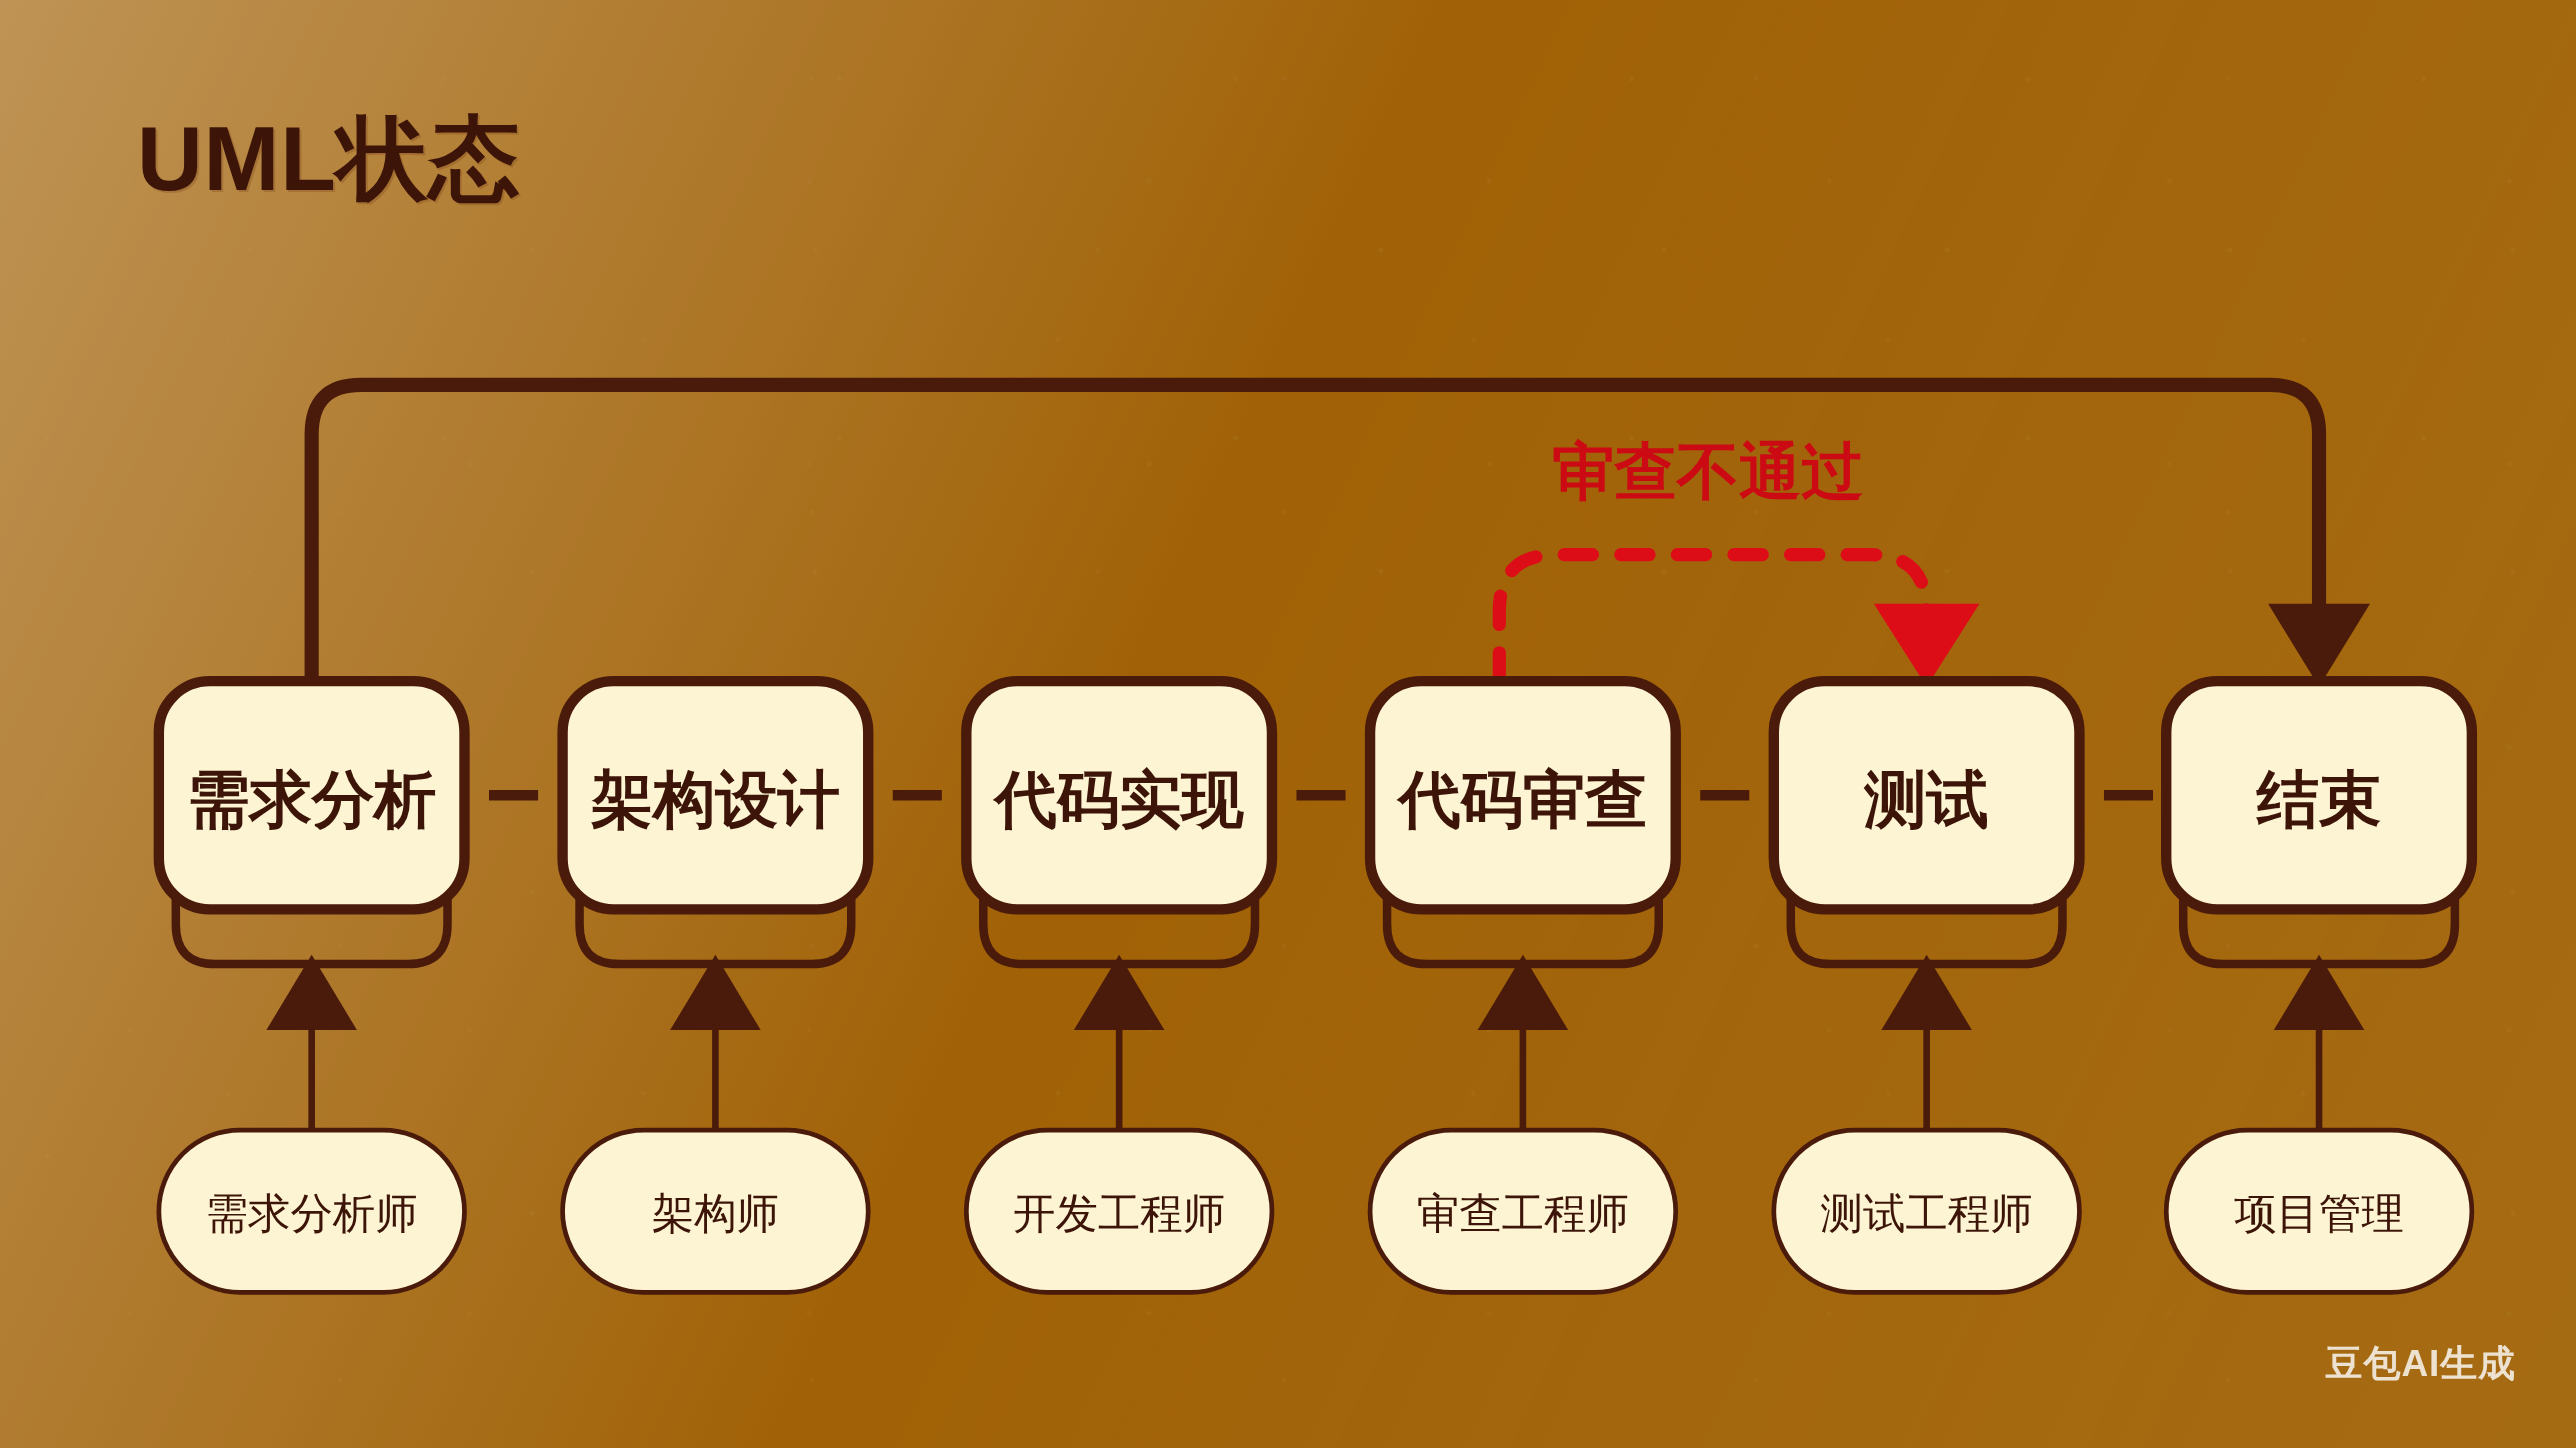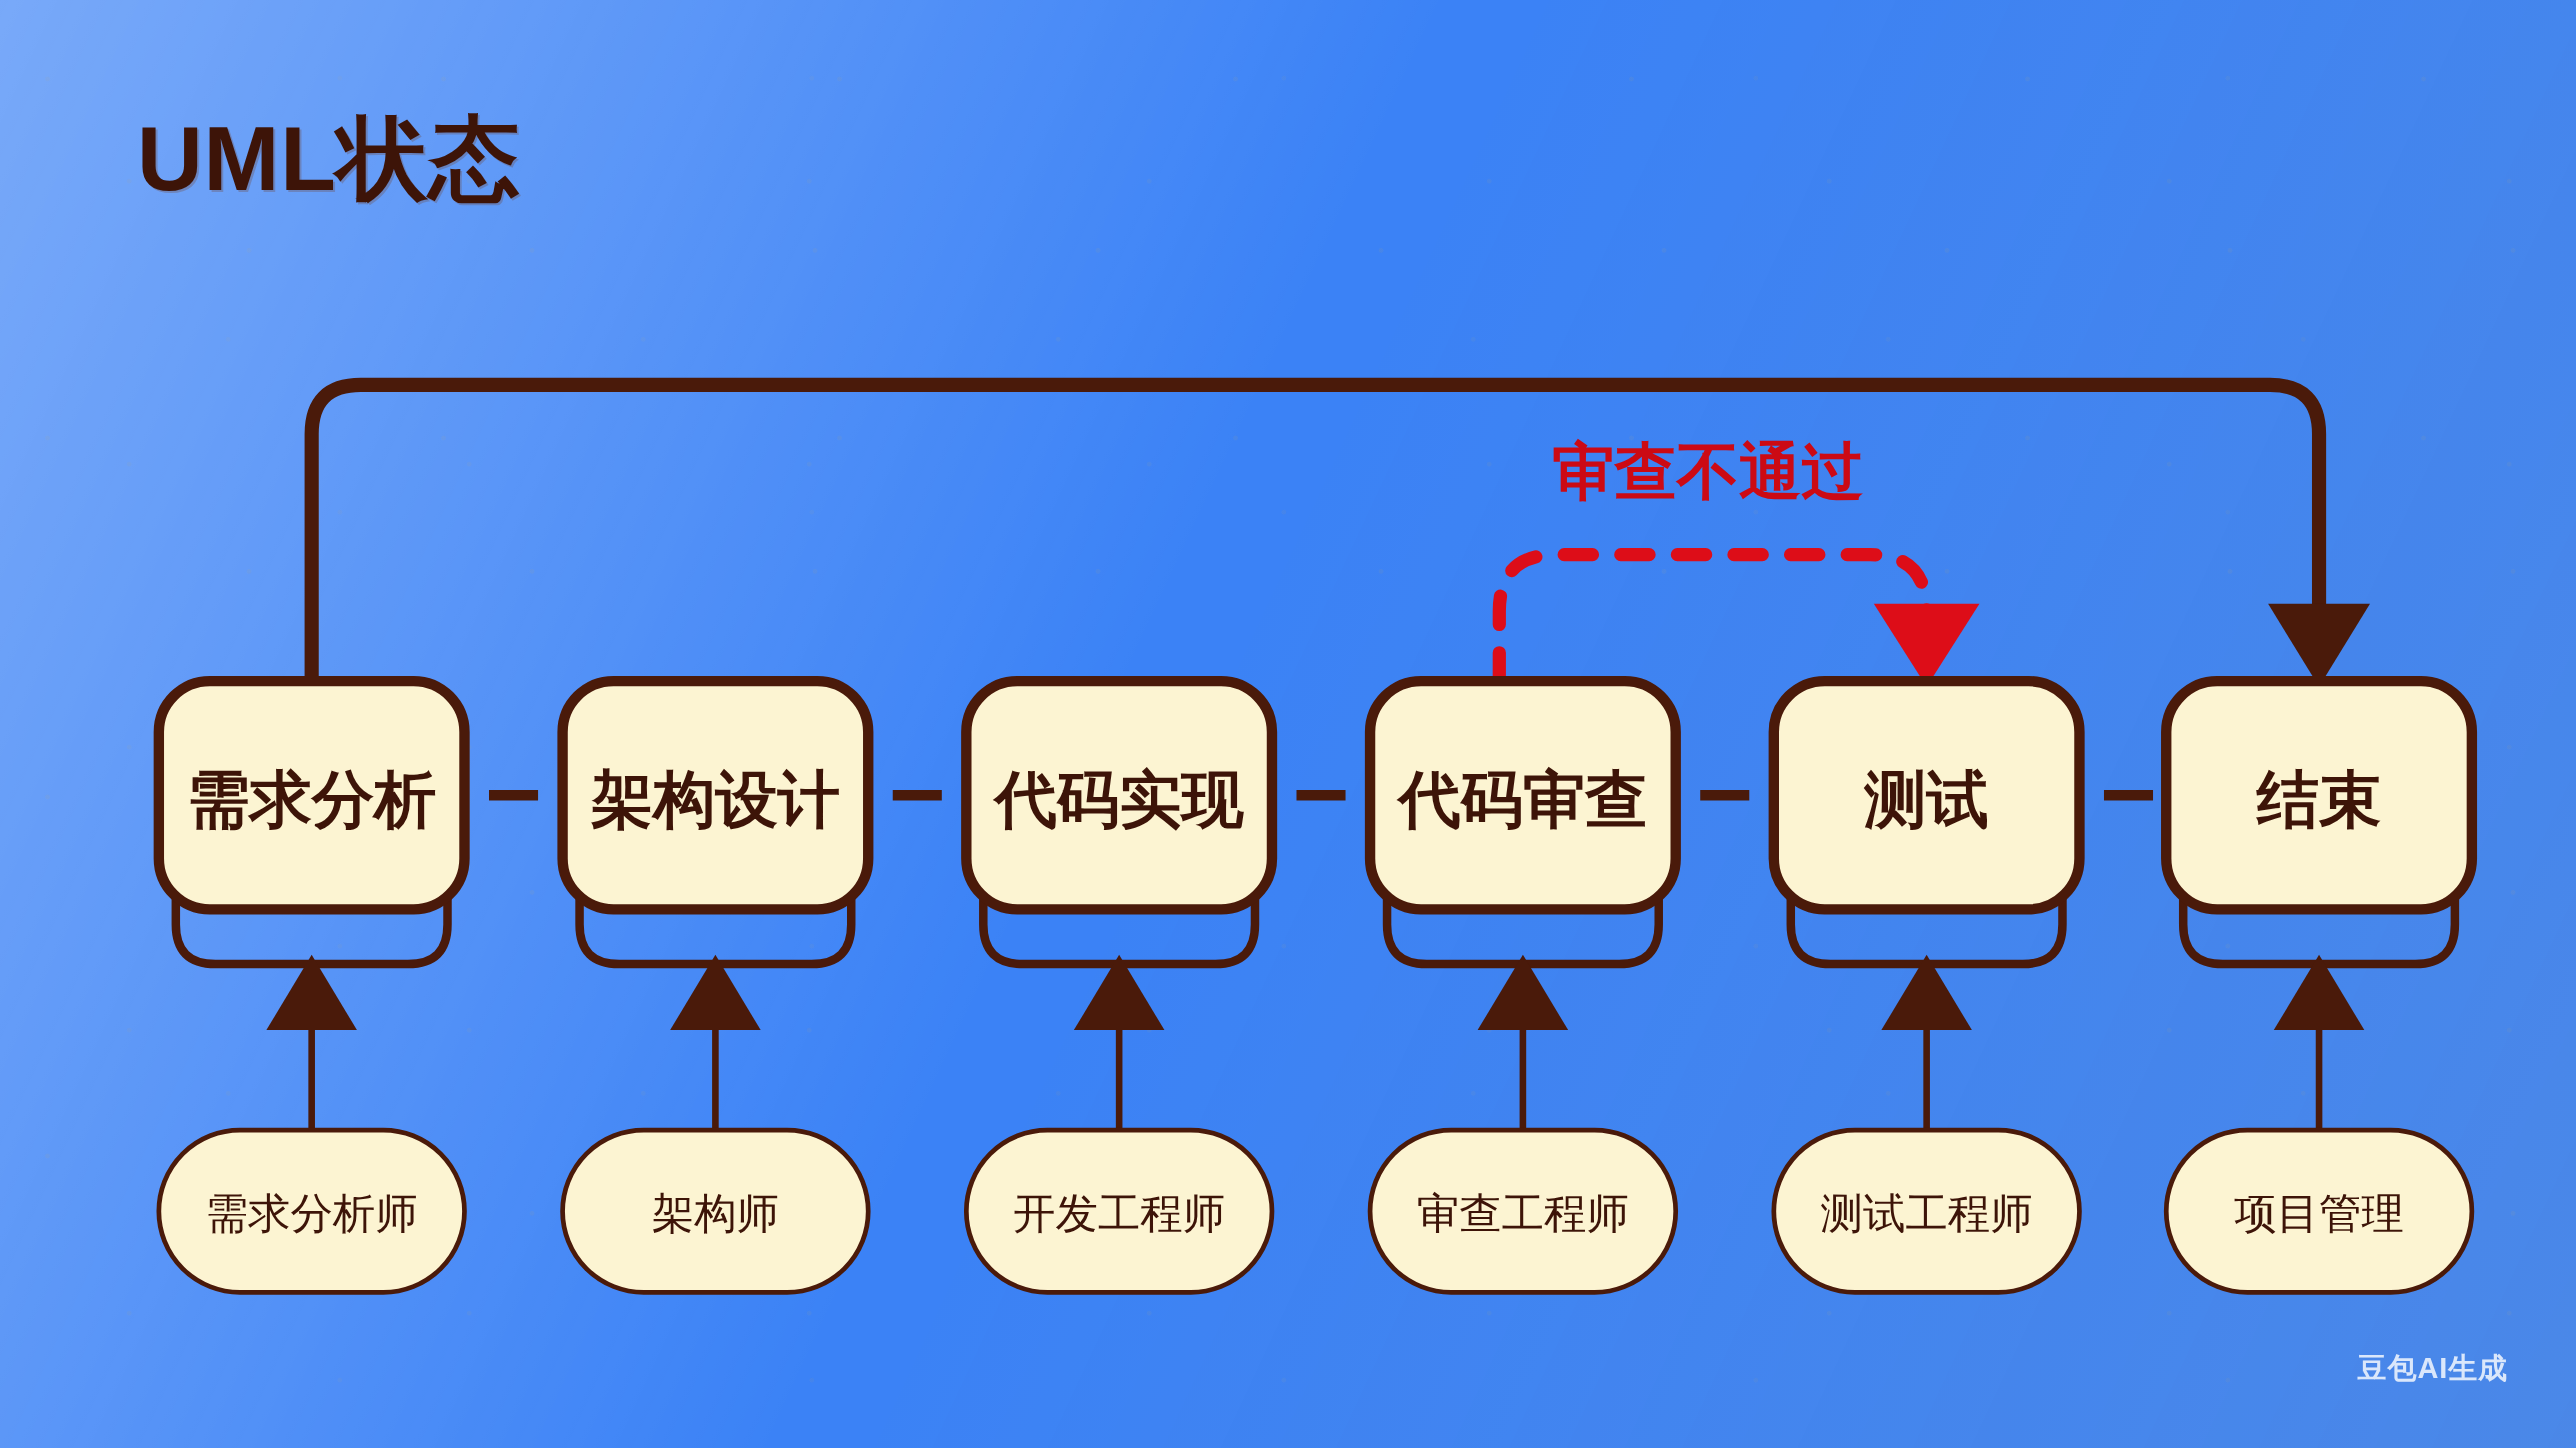--- a/index.html
+++ b/index.html
@@ -5,21 +5,21 @@
   html, body {
     margin: 0;
     padding: 0;
     background: #0b0b0b;
   }
   #stage {
     position: relative;
     width: 2576px;
     height: 1448px;
     overflow: hidden;
-    background: #3b82f6;
+    background: #a16207;
     font-family: "Liberation Sans", "DejaVu Sans", sans-serif;
   }
   
   #paper-texture {
     position: absolute;
     inset: 0;
     pointer-events: none;
     background-image:
       radial-gradient(circle at 12% 22%, rgba(190,170,110,0.10) 0 1.9px, transparent 2.8px),
       radial-gradient(circle at 38% 64%, rgba(190,170,110,0.09) 0 1.9px, transparent 2.8px),
@@ -37,23 +37,23 @@
     font-size: 91px;
     font-weight: bold;
     color: #3d1408;
     letter-spacing: 0.9px;
     line-height: 1;
     text-shadow: 1.9px 1.9px 0 rgba(110,50,20,0.25);
     white-space: nowrap;
   }
   #watermark {
     position: absolute;
-    right: 68px;
+    right: 60px;
     bottom: 59px;
-    font-size: 29px;
+    font-size: 37px;
     font-weight: bold;
     color: rgba(255,255,255,0.80);
     letter-spacing: 0.9px;
     white-space: nowrap;
   }
   svg#diagram {
     position: absolute;
     left: 0;
     top: 0;
     width: 2576px;

